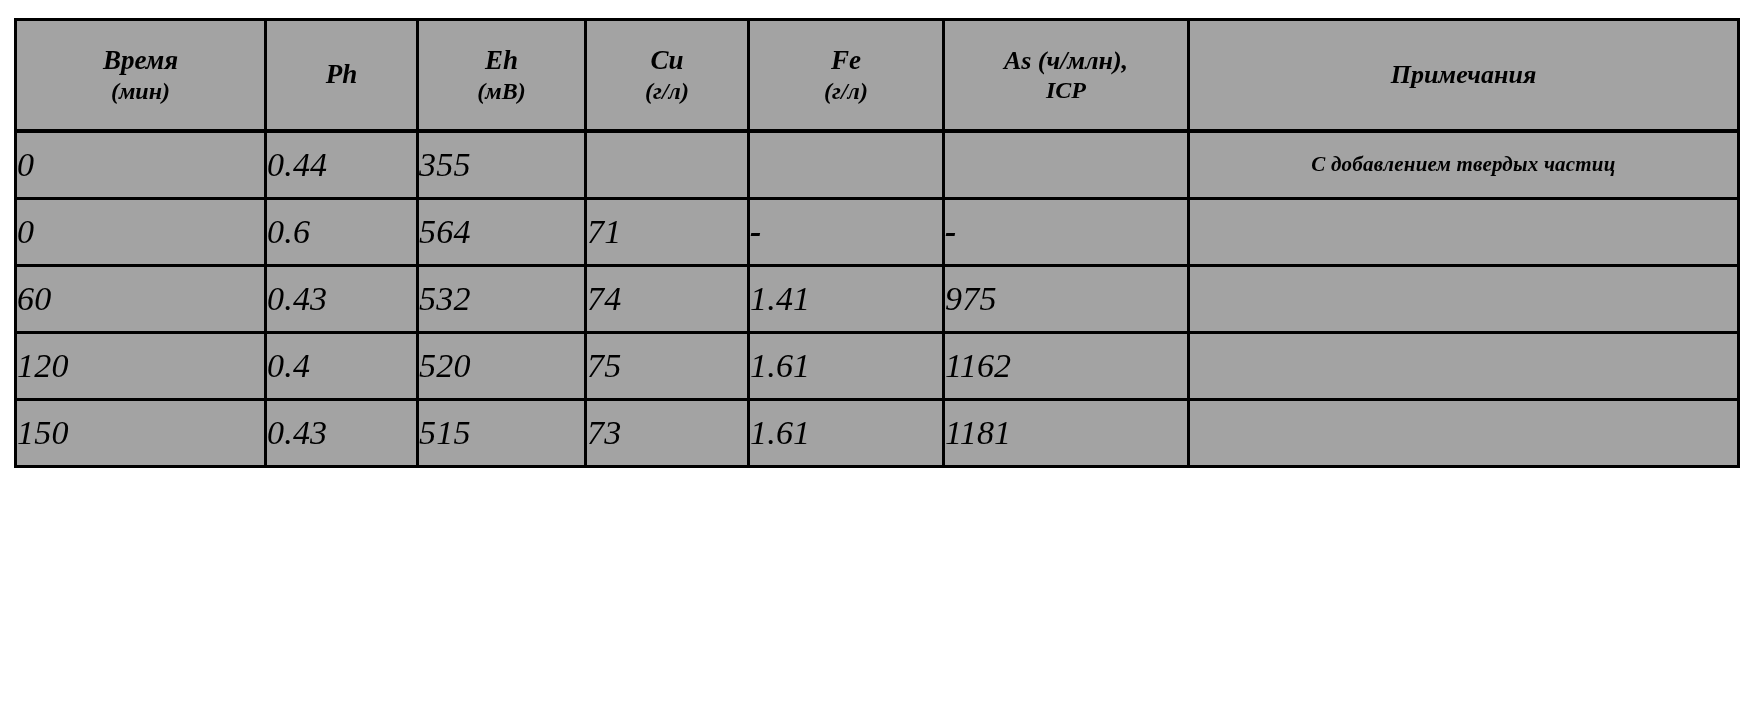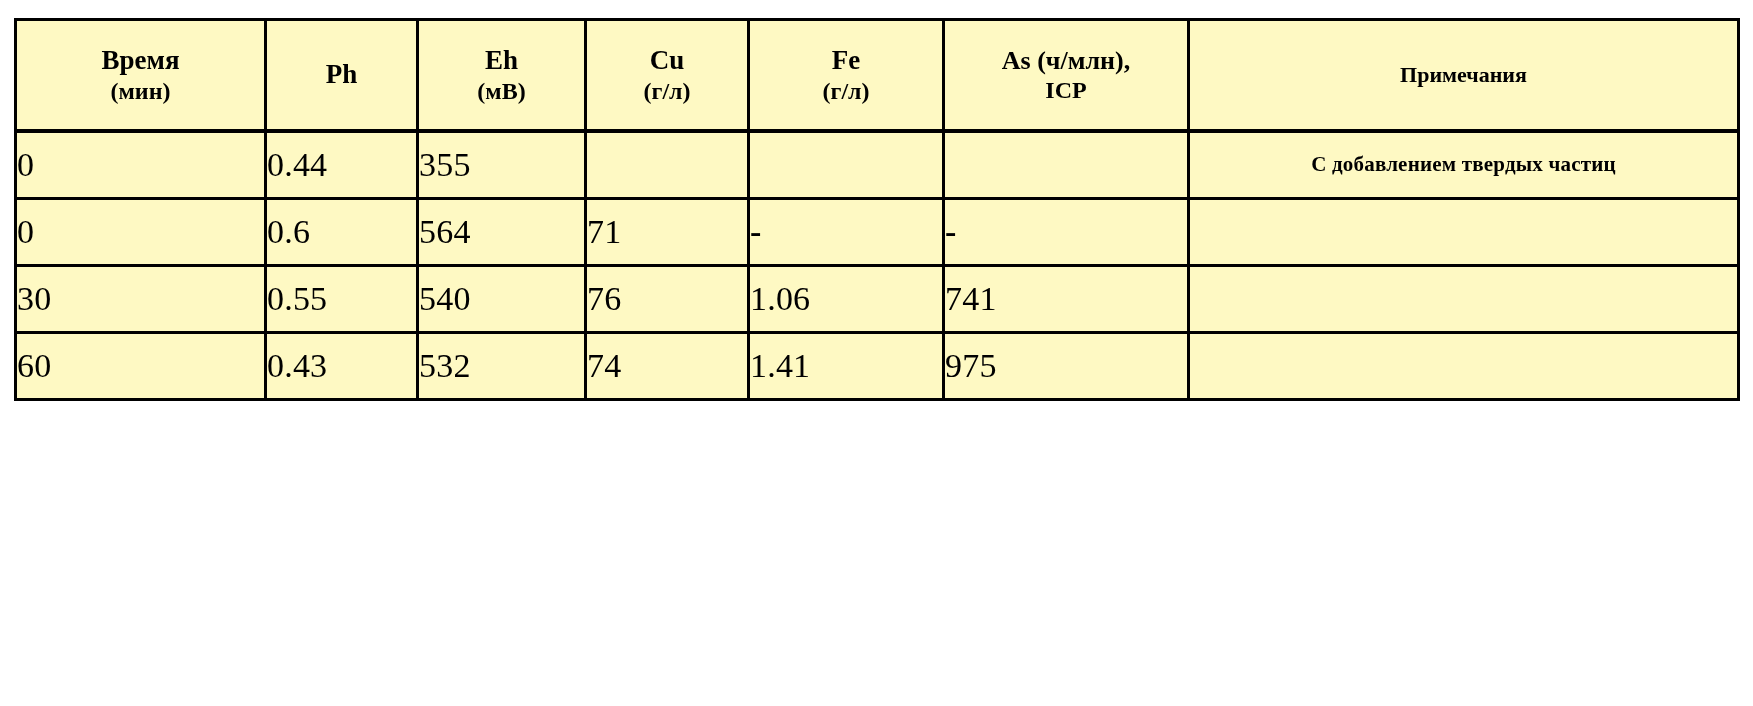--- a/index.html
+++ b/index.html
@@ -34,21 +34,22 @@
     table-layout: fixed;
     width: 1723px;
     background: #ffffff;
   }
 
   table.data-table td,
   table.data-table th {
     border: 3px solid #000000;
     padding: 0;
     vertical-align: middle;
-    background: #fef9c3;
+    background: #a3a3a3;
+    font-style: italic;
   }
 
   
   col.c-time   { width: 250px; }
   col.c-ph     { width: 152px; }
   col.c-eh     { width: 168px; }
   col.c-cu     { width: 163px; }
   col.c-fe     { width: 195px; }
   col.c-as     { width: 245px; }
   col.c-notes  { width: 550px; }
@@ -61,21 +62,21 @@
     line-height: 1.18;
     font-size: 27px;
     padding: 4px 6px;
   }
   thead th .sub {
     display: block;
     font-size: 24px;
     font-weight: bold;
   }
   thead th.notes-head {
-    font-size: 22px;
+    font-size: 26px;
   }
   thead th.as-head {
     font-size: 26px;
     line-height: 1.2;
   }
 
   
   tbody tr { height: 67px; }
   tbody td {
     font-size: 34px;
@@ -158,33 +159,42 @@
         <tr>
           <td>0</td>
           <td>0.6</td>
           <td>564</td>
           <td>71</td>
           <td class="dash">-</td>
           <td class="dash">-</td>
           <td class="notes-cell"></td>
         </tr>
         <tr>
-          <td>30</td>
-          <td>0.55</td>
-          <td>540</td>
-          <td>76</td>
-          <td>1.06</td>
-          <td>741</td>
-          <td class="notes-cell"></td>
-        </tr>
-        <tr>
           <td>60</td>
           <td>0.43</td>
           <td>532</td>
           <td>74</td>
           <td>1.41</td>
           <td>975</td>
           <td class="notes-cell"></td>
         </tr>
+        <tr>
+          <td>120</td>
+          <td>0.4</td>
+          <td>520</td>
+          <td>75</td>
+          <td>1.61</td>
+          <td>1162</td>
+          <td class="notes-cell"></td>
+        </tr>
+        <tr>
+          <td>150</td>
+          <td>0.43</td>
+          <td>515</td>
+          <td>73</td>
+          <td>1.61</td>
+          <td>1181</td>
+          <td class="notes-cell"></td>
+        </tr>
       </tbody>
     </table>
   </div>
 </div>
 
 </body></html>

